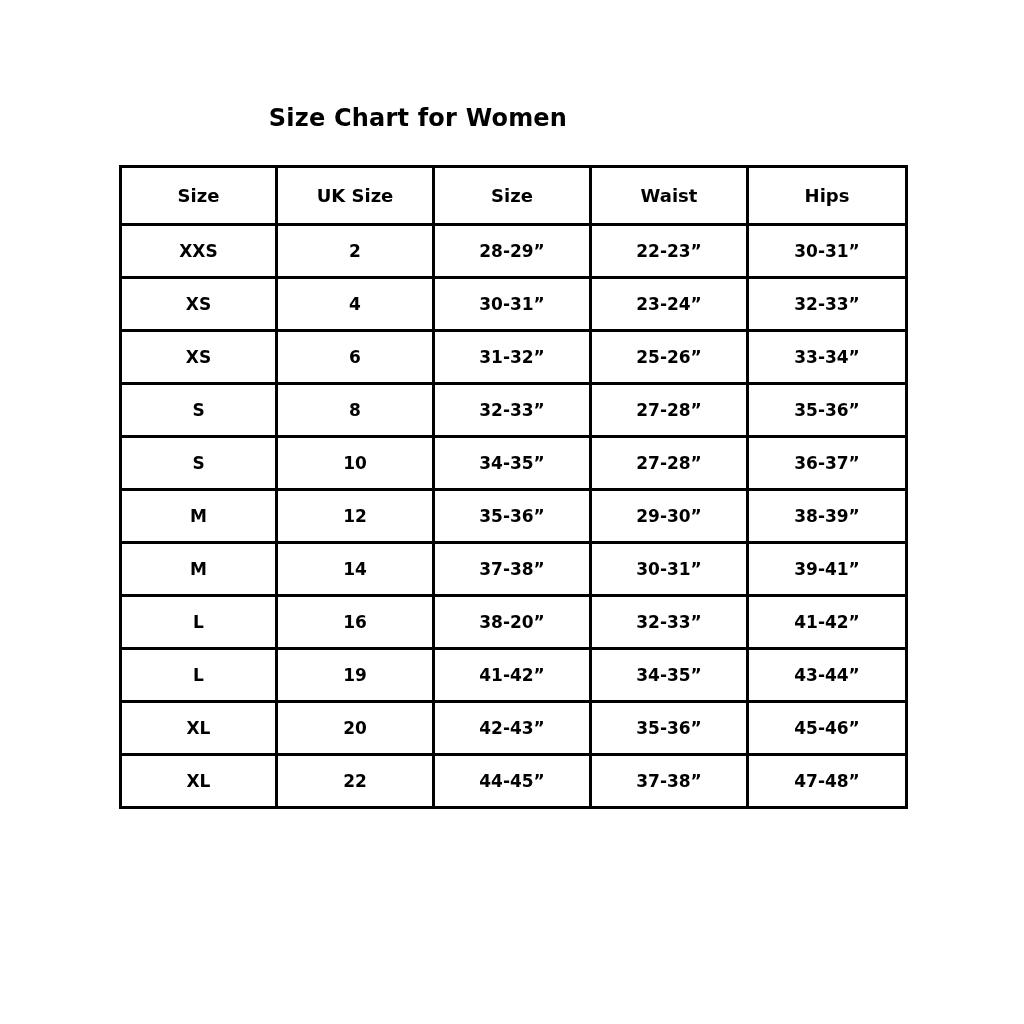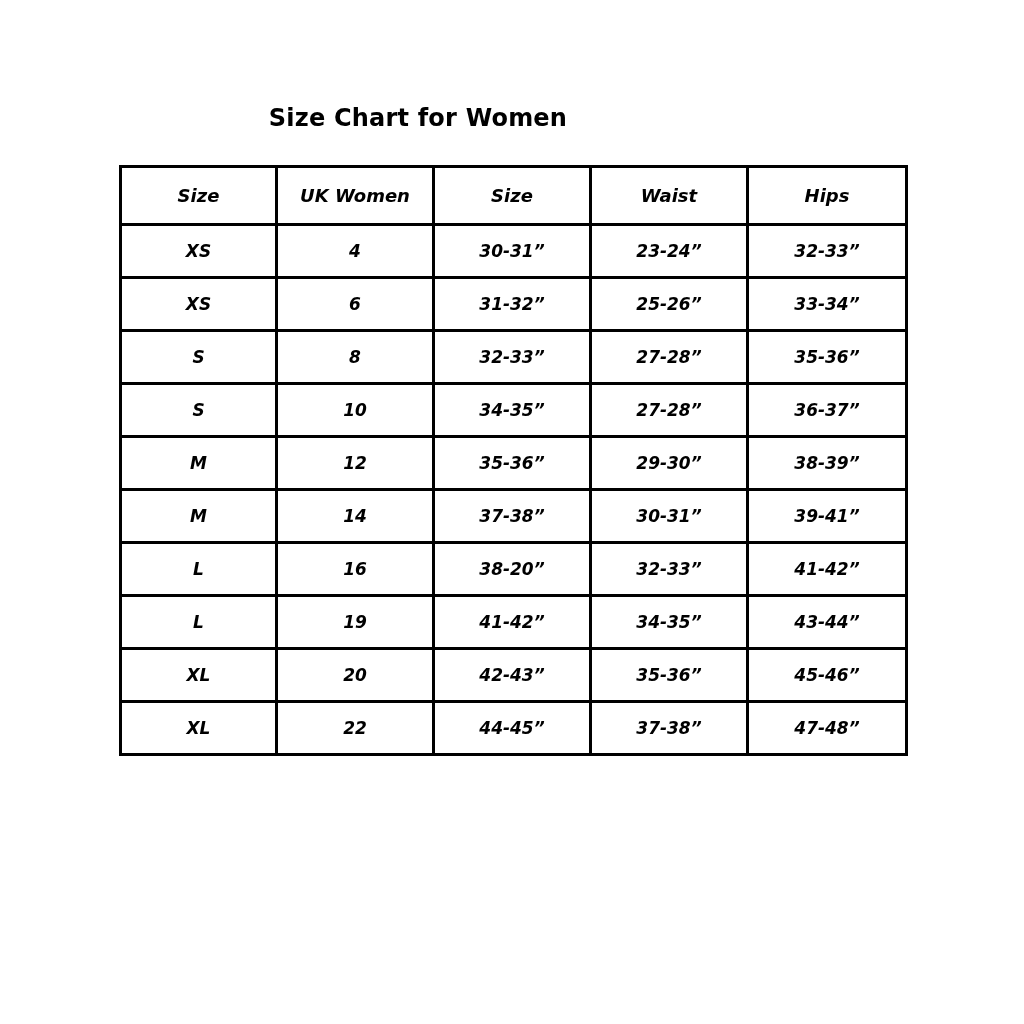--- a/index.html
+++ b/index.html
@@ -29,21 +29,20 @@
     text-align: center;
     font-size: 24px;
     font-weight: bold;
     letter-spacing: 0.2px;
   }
   .table-wrap {
     position: absolute;
     top: 165px;
     left: 119px;
     width: 786px;
-    font-style: italic;
   }
   table.size-chart {
     border-collapse: collapse;
     width: 786px;
     table-layout: fixed;
   }
   table.size-chart td,
   table.size-chart th {
     border: 3px solid #000000;
     text-align: center;
@@ -77,27 +76,34 @@
       <colgroup>
         <col class="c0">
           <col class="c1">
           <col class="c2">
           <col class="c3">
           <col class="c4">
       </colgroup>
       <thead>
         <tr>
           <th>Size</th>
-          <th>UK Women</th>
+          <th>UK Size</th>
           <th>Size</th>
           <th>Waist</th>
           <th>Hips</th>
         </tr>
       </thead>
       <tbody>
+        <tr>
+          <td>XXS</td>
+          <td>2</td>
+          <td>28-29”</td>
+          <td>22-23”</td>
+          <td>30-31”</td>
+        </tr>
         <tr>
           <td>XS</td>
           <td>4</td>
           <td>30-31”</td>
           <td>23-24”</td>
           <td>32-33”</td>
         </tr>
         <tr>
           <td>XS</td>
           <td>6</td>

